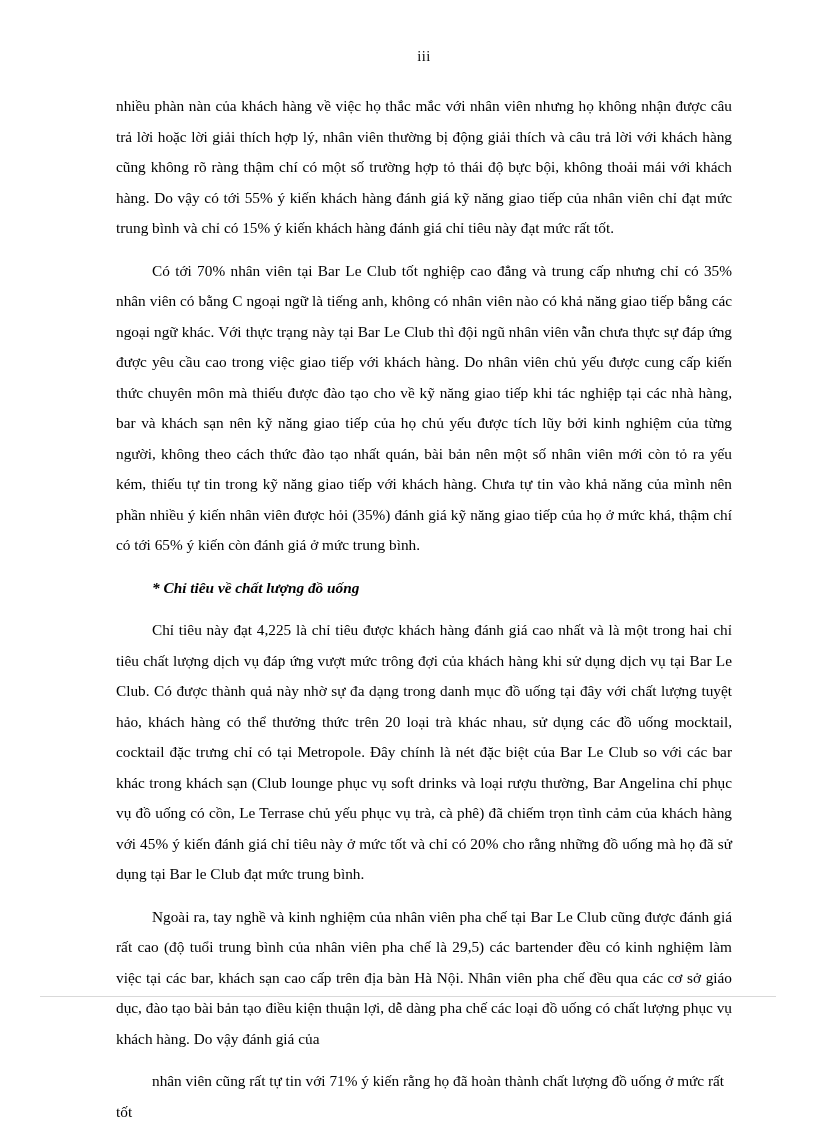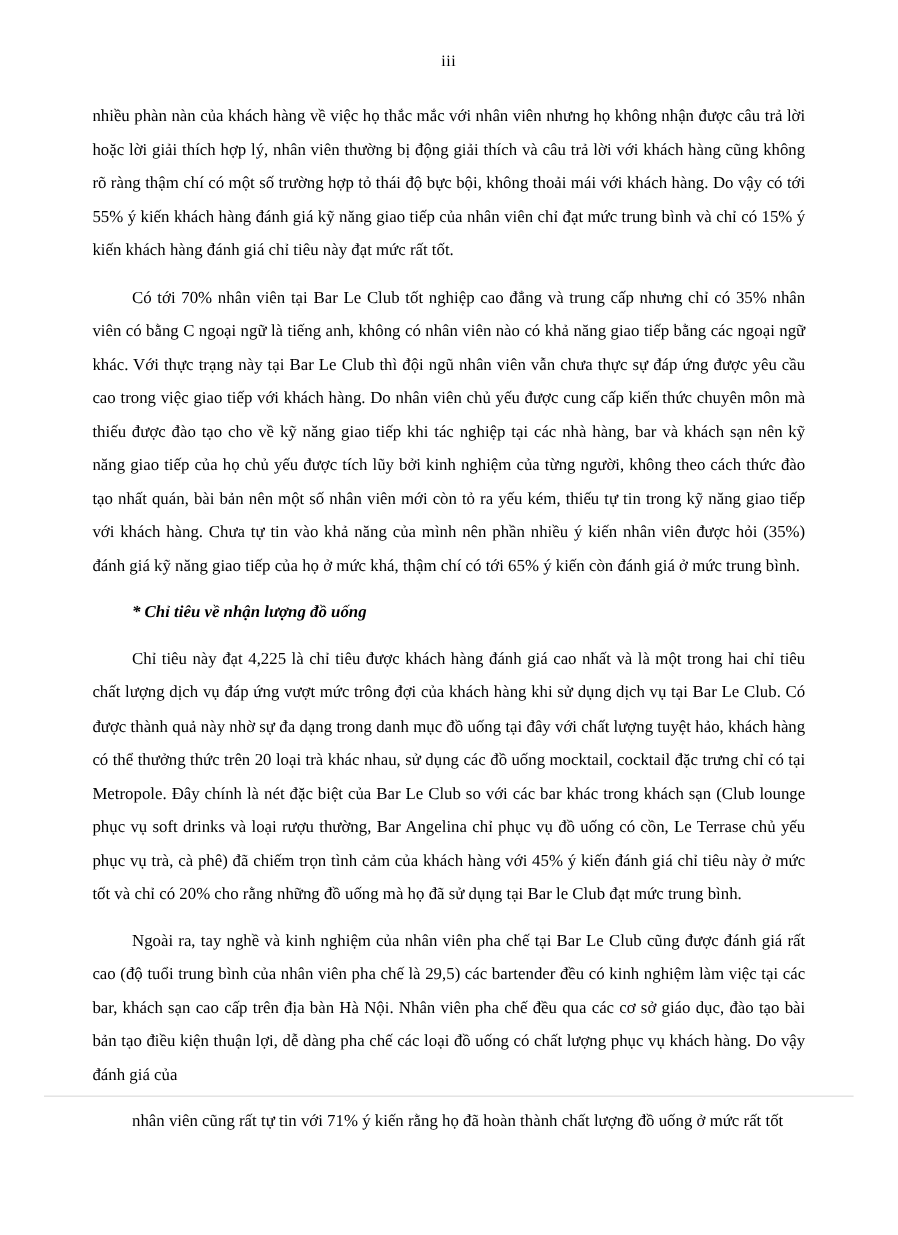--- a/index.html
+++ b/index.html
@@ -12,21 +12,21 @@
     height: 1123px;
     font-family: "Liberation Serif", serif;
     color: #000000;
     position: relative;
     overflow: hidden;
   }
   .page {
     width: 816px;
     height: 1019px;
     box-sizing: border-box;
-    padding: 48px 72px 0 72px;
+    padding: 48px 72px 0 104px;
     position: relative;
   }
   .page-number {
     text-align: center;
     font-size: 14.5px;
     font-family: "Liberation Serif", serif;
     margin-bottom: 26px;
     letter-spacing: 0.5px;
   }
   .body-text {
@@ -71,21 +71,21 @@
 <div class="page">
 
   <div class="page-number">iii</div>
 
   <div class="body-text">
 
     <p class="para-noindent">nhiều phàn nàn của khách hàng về việc họ thắc mắc với nhân viên nhưng họ không nhận được câu trả lời hoặc lời giải thích hợp lý, nhân viên thường bị động giải thích và câu trả lời với khách hàng cũng không rõ ràng thậm chí có một số trường hợp tỏ thái độ bực bội, không thoải mái với khách hàng. Do vậy có tới 55% ý kiến khách hàng đánh giá kỹ năng giao tiếp của nhân viên chỉ đạt mức trung bình và chỉ có 15% ý kiến khách hàng đánh giá chỉ tiêu này đạt mức rất tốt.</p>
 
     <p class="para-indent">Có tới 70% nhân viên tại Bar Le Club tốt nghiệp cao đẳng và trung cấp nhưng chỉ có 35% nhân viên có bằng C ngoại ngữ là tiếng anh, không có nhân viên nào có khả năng giao tiếp bằng các ngoại ngữ khác. Với thực trạng này tại Bar Le Club thì đội ngũ nhân viên vẫn chưa thực sự đáp ứng được yêu cầu cao trong việc giao tiếp với khách hàng. Do nhân viên chủ yếu được cung cấp kiến thức chuyên môn mà thiếu được đào tạo cho về kỹ năng giao tiếp khi tác nghiệp tại các nhà hàng, bar và khách sạn nên kỹ năng giao tiếp của họ chủ yếu được tích lũy bởi kinh nghiệm của từng người, không theo cách thức đào tạo nhất quán, bài bản nên một số nhân viên mới còn tỏ ra yếu kém, thiếu tự tin trong kỹ năng giao tiếp với khách hàng. Chưa tự tin vào khả năng của mình nên phần nhiều ý kiến nhân viên được hỏi (35%) đánh giá kỹ năng giao tiếp của họ ở mức khá, thậm chí có tới 65% ý kiến còn đánh giá ở mức trung bình.</p>
 
-    <p class="heading-italic">* Chỉ tiêu về nhận lượng đồ uống</p>
+    <p class="heading-italic">* Chỉ tiêu về chất lượng đồ uống</p>
 
     <p class="para-indent">Chỉ tiêu này đạt 4,225 là chỉ tiêu được khách hàng đánh giá cao nhất và là một trong hai chỉ tiêu chất lượng dịch vụ đáp ứng vượt mức trông đợi của khách hàng khi sử dụng dịch vụ tại Bar Le Club. Có được thành quả này nhờ sự đa dạng trong danh mục đồ uống tại đây với chất lượng tuyệt hảo, khách hàng có thể thưởng thức trên 20 loại trà khác nhau, sử dụng các đồ uống mocktail, cocktail đặc trưng chỉ có tại Metropole. Đây chính là nét đặc biệt của Bar Le Club so với các bar khác trong khách sạn (Club lounge phục vụ soft drinks và loại rượu thường, Bar Angelina chỉ phục vụ đồ uống có cồn, Le Terrase chủ yếu phục vụ trà, cà phê) đã chiếm trọn tình cảm của khách hàng với 45% ý kiến đánh giá chỉ tiêu này ở mức tốt và chỉ có 20% cho rằng những đồ uống mà họ đã sử dụng tại Bar le Club đạt mức trung bình.</p>
 
     <p class="para-indent">Ngoài ra, tay nghề và kinh nghiệm của nhân viên pha chế tại Bar Le Club cũng được đánh giá rất cao (độ tuổi trung bình của nhân viên pha chế là 29,5) các bartender đều có kinh nghiệm làm việc tại các bar, khách sạn cao cấp trên địa bàn Hà Nội. Nhân viên pha chế đều qua các cơ sở giáo dục, đào tạo bài bản tạo điều kiện thuận lợi, dễ dàng pha chế các loại đồ uống có chất lượng phục vụ khách hàng. Do vậy đánh giá của</p>
 
     <p class="para-indent">nhân viên cũng rất tự tin với 71% ý kiến rằng họ đã hoàn thành chất lượng đồ uống ở mức rất tốt</p>
 
 
   </div>
 

